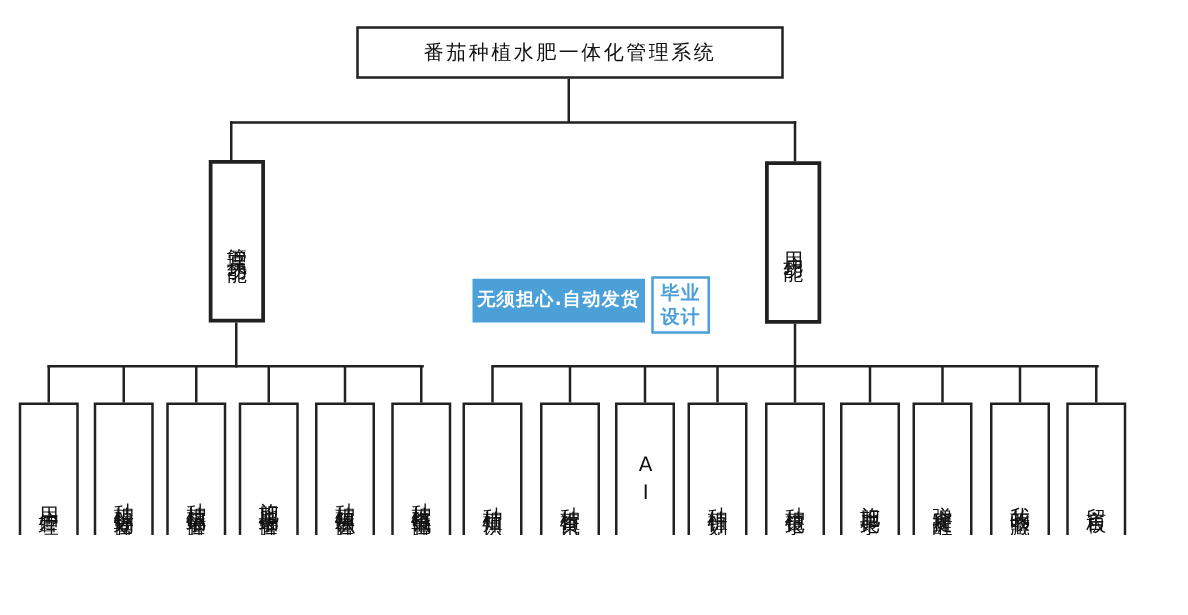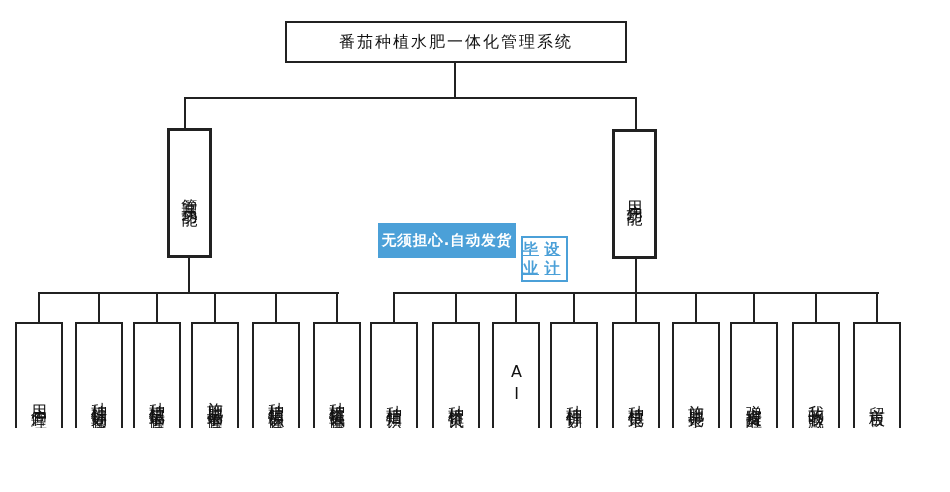--- a/index.html
+++ b/index.html
@@ -55,24 +55,24 @@
   .leaf-drop{top:292px;height:31px;}
   
   .wm{
     position:absolute;left:378px;top:223px;width:138px;height:35px;
     display:flex;flex-direction:column;align-items:center;justify-content:center;
     font-weight:bold;line-height:1.2;
   }
   .wm-line1{font-size:14.5px;letter-spacing:1px;}
   .wm-line2{font-size:13px;text-decoration:underline;}
   .wm-badge{
-    position:absolute;left:521px;top:236px;width:47px;height:46px;
+    position:absolute;left:521px;top:221px;width:47px;height:46px;
     box-sizing:border-box;border:2px solid;background:#fff;
-    display:flex;flex-direction:row;align-items:center;justify-content:center;
-    font-weight:bold;font-size:15px;line-height:1.25;letter-spacing:1px;text-decoration:underline;
+    display:flex;flex-direction:column;align-items:center;justify-content:center;
+    font-weight:bold;font-size:15px;line-height:1.25;letter-spacing:1px;
   }
   .return-mark{
     position:absolute;left:908px;top:464px;
     font-size:18px;color:#8a8a8a;
   }
 </style>
 </head>
 <body>
 
 <div id="canvas">

